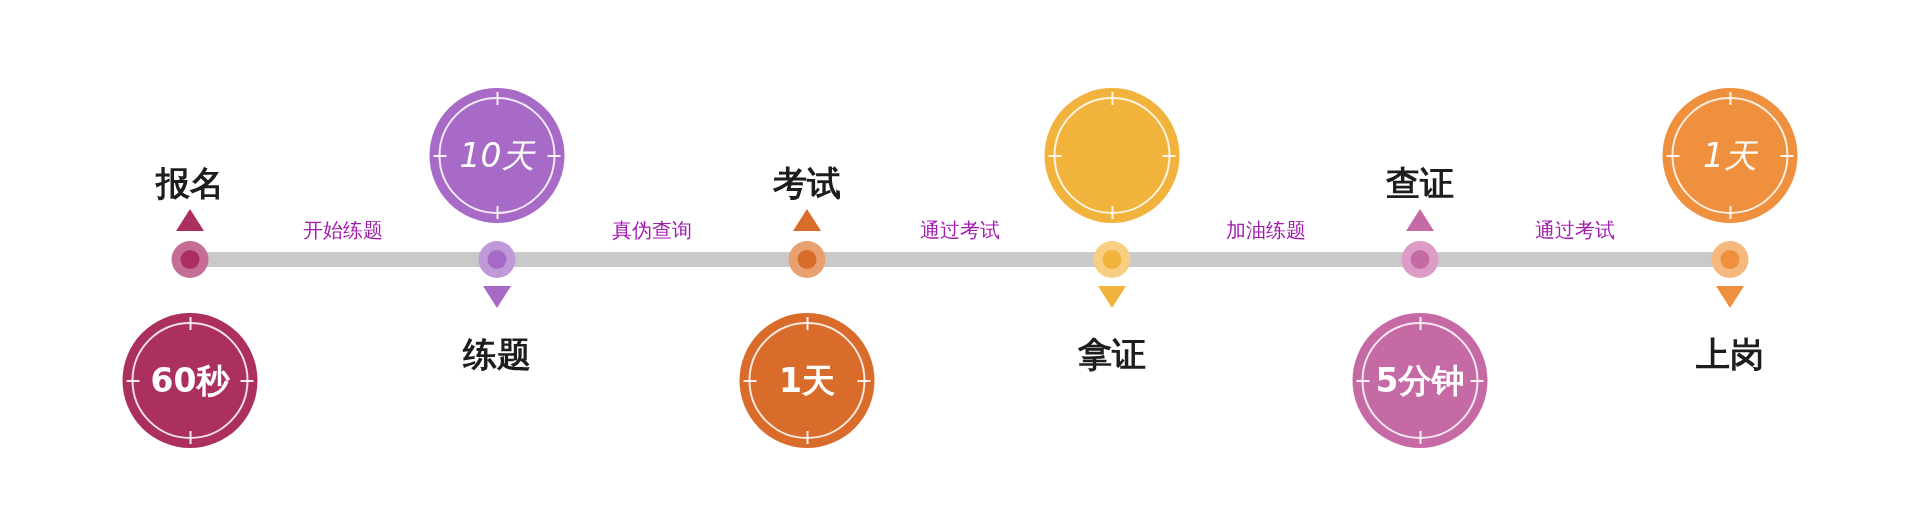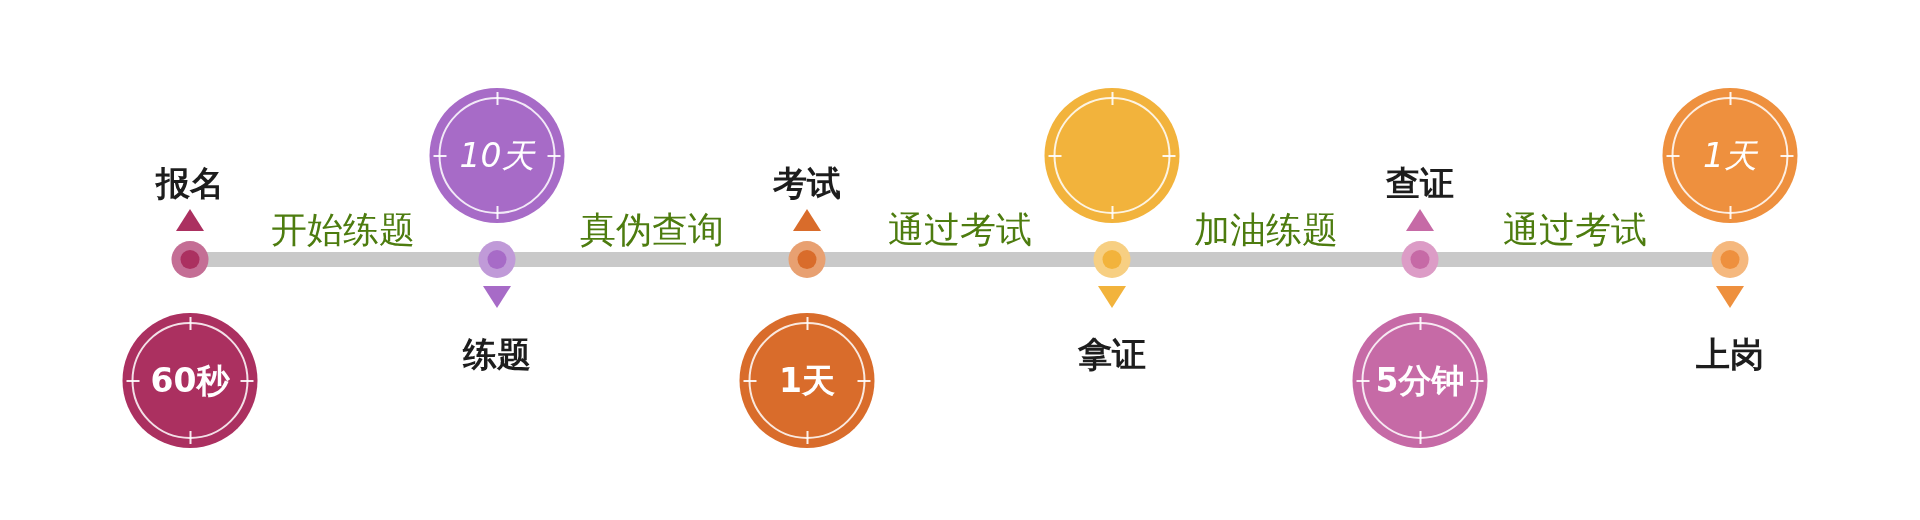--- a/index.html
+++ b/index.html
@@ -105,23 +105,23 @@
     font-size:33px;
     line-height:1.15;
     text-align:center;
     white-space:pre-line;
   }
 
   .transition-label {
     position:absolute;
     transform:translateX(-50%);
     top:214px;
-    font-size:36px;
+    font-size:20px;
     line-height:32px;
-    color:#4d7c0f;
+    color:#a21caf;
     white-space:nowrap;
   }
 </style>
 </head>
 <body>
 
 <div class="canvas">
 
   <div class="track" style="--c: #c9c9c9;"></div>
 

